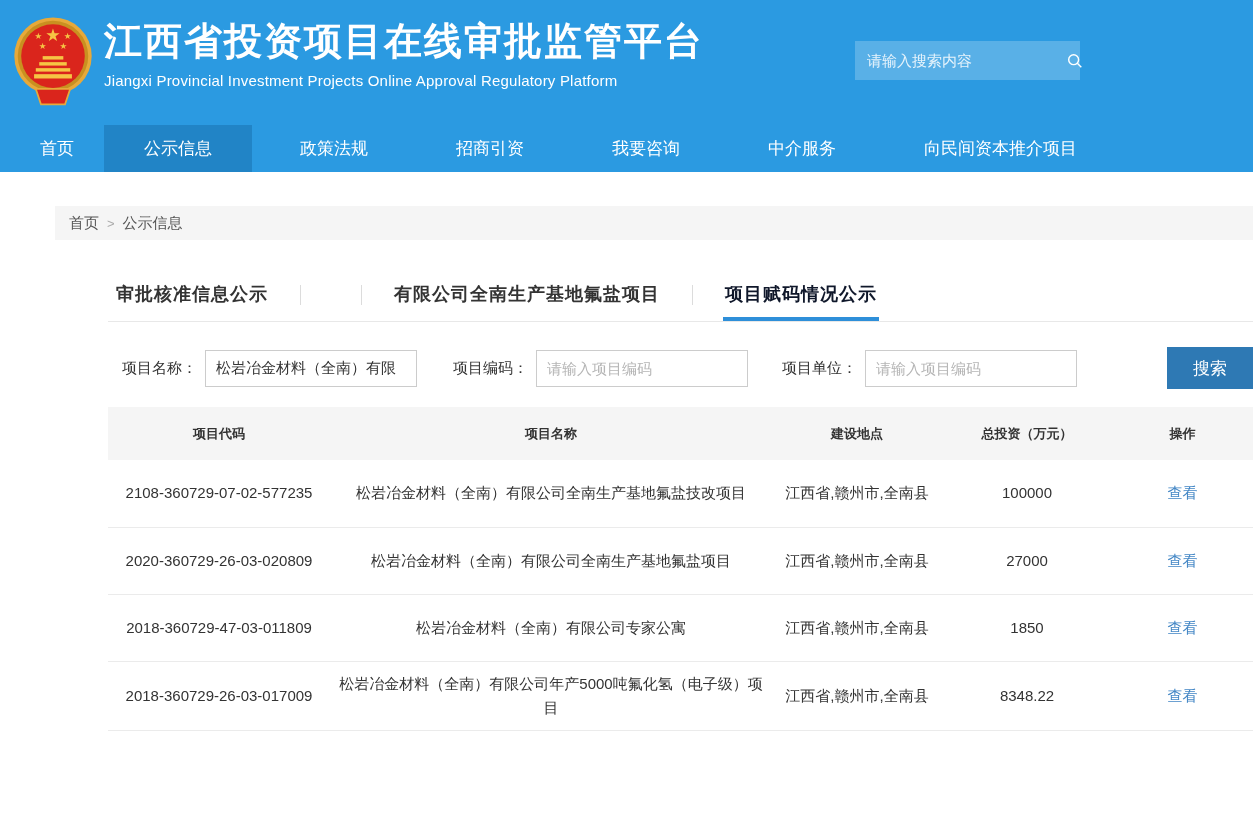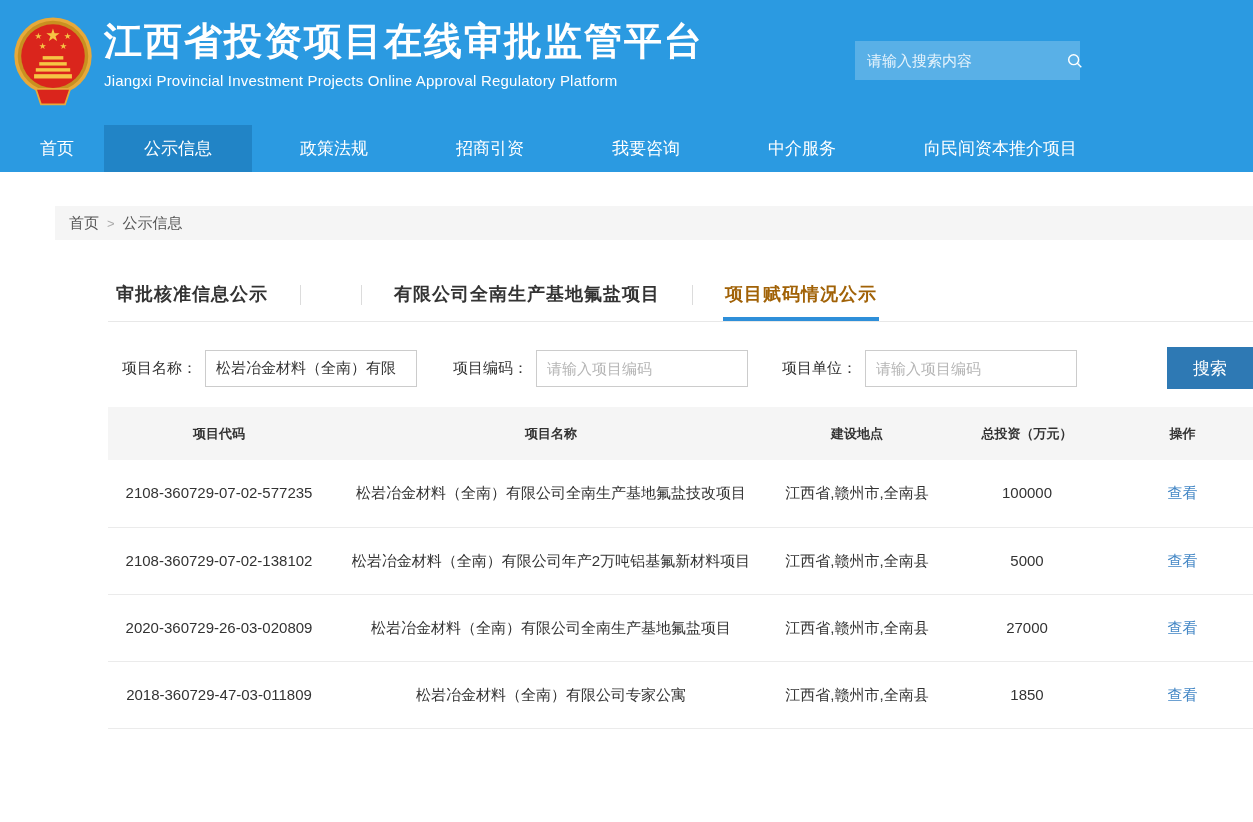--- a/index.html
+++ b/index.html
@@ -37,21 +37,21 @@
   .breadcrumb .sep { color:#aaa; margin:0 8px; font-size:13px; }
 
   
   .content { margin-left:108px; width:1145px; }
 
   
   .tabs { display:flex; align-items:center; margin-top:42px;
     border-bottom:1px solid #e8e8e8; padding-left:6px; }
   .tab { font-size:18px; font-weight:bold; color:#333; letter-spacing:1px;
     padding:0 2px 15px 2px; cursor:pointer; white-space:nowrap; }
-  .tab.active { color:#a16207; border-bottom:4px solid #2e8fd9; padding-bottom:11px; }
+  .tab.active { color:#0f172a; border-bottom:4px solid #2e8fd9; padding-bottom:11px; }
   .tab-sep { width:1px; height:20px; background:#dcdcdc; margin:0 30px 14px 30px; }
 
   
   .filter-row { display:flex; align-items:center; margin-top:25px; padding-left:14px; }
   .filter-group { display:flex; align-items:center; }
   .filter-group label { font-size:15px; color:#333; margin-right:8px; white-space:nowrap; }
   .filter-group input { width:212px; height:37px; border:1px solid #ccc;
     padding:0 10px; font-size:15px; color:#333; outline:none; font-family:inherit; }
   .filter-group input::placeholder { color:#b5b5b5; }
   .filter-group.g2 { margin-left:36px; }
@@ -164,35 +164,35 @@
     </thead>
     <tbody>
       <tr>
         <td>2108-360729-07-02-577235</td>
         <td class="c-name">松岩冶金材料（全南）有限公司全南生产基地氟盐技改项目</td>
         <td class="c-loc">江西省,赣州市,全南县</td>
         <td>100000</td>
         <td><a class="view-link">查看</a></td>
       </tr>
       <tr>
-        <td>2108-360729-07-02-138102</td>
-        <td class="c-name">松岩冶金材料（全南）有限公司年产2万吨铝基氟新材料项目</td>
-        <td class="c-loc">江西省,赣州市,全南县</td>
-        <td>5000</td>
-        <td><a class="view-link">查看</a></td>
-      </tr>
-      <tr>
         <td>2020-360729-26-03-020809</td>
         <td class="c-name">松岩冶金材料（全南）有限公司全南生产基地氟盐项目</td>
         <td class="c-loc">江西省,赣州市,全南县</td>
         <td>27000</td>
         <td><a class="view-link">查看</a></td>
       </tr>
       <tr>
         <td>2018-360729-47-03-011809</td>
         <td class="c-name">松岩冶金材料（全南）有限公司专家公寓</td>
         <td class="c-loc">江西省,赣州市,全南县</td>
         <td>1850</td>
         <td><a class="view-link">查看</a></td>
       </tr>
+      <tr>
+        <td>2018-360729-26-03-017009</td>
+        <td class="c-name">松岩冶金材料（全南）有限公司年产5000吨氟化氢（电子级）项目</td>
+        <td class="c-loc">江西省,赣州市,全南县</td>
+        <td>8348.22</td>
+        <td><a class="view-link">查看</a></td>
+      </tr>
     </tbody>
   </table>
 </div>
 
 </body></html>

